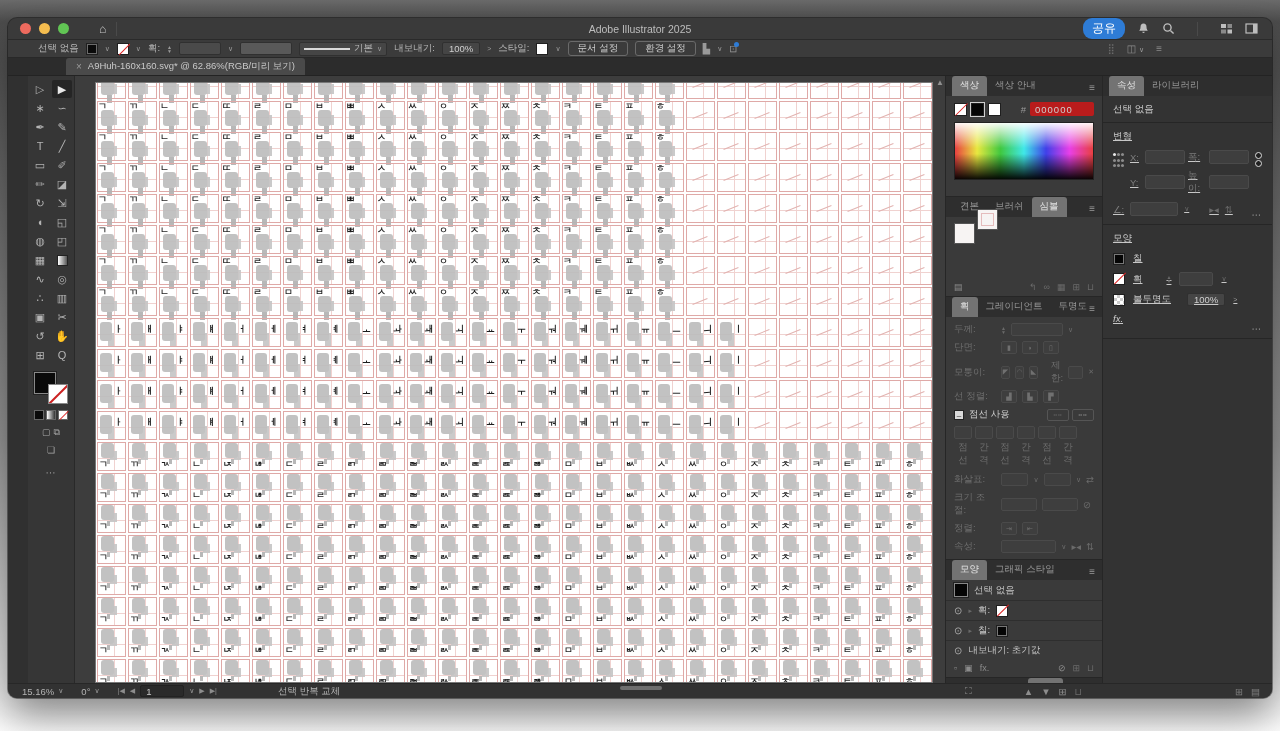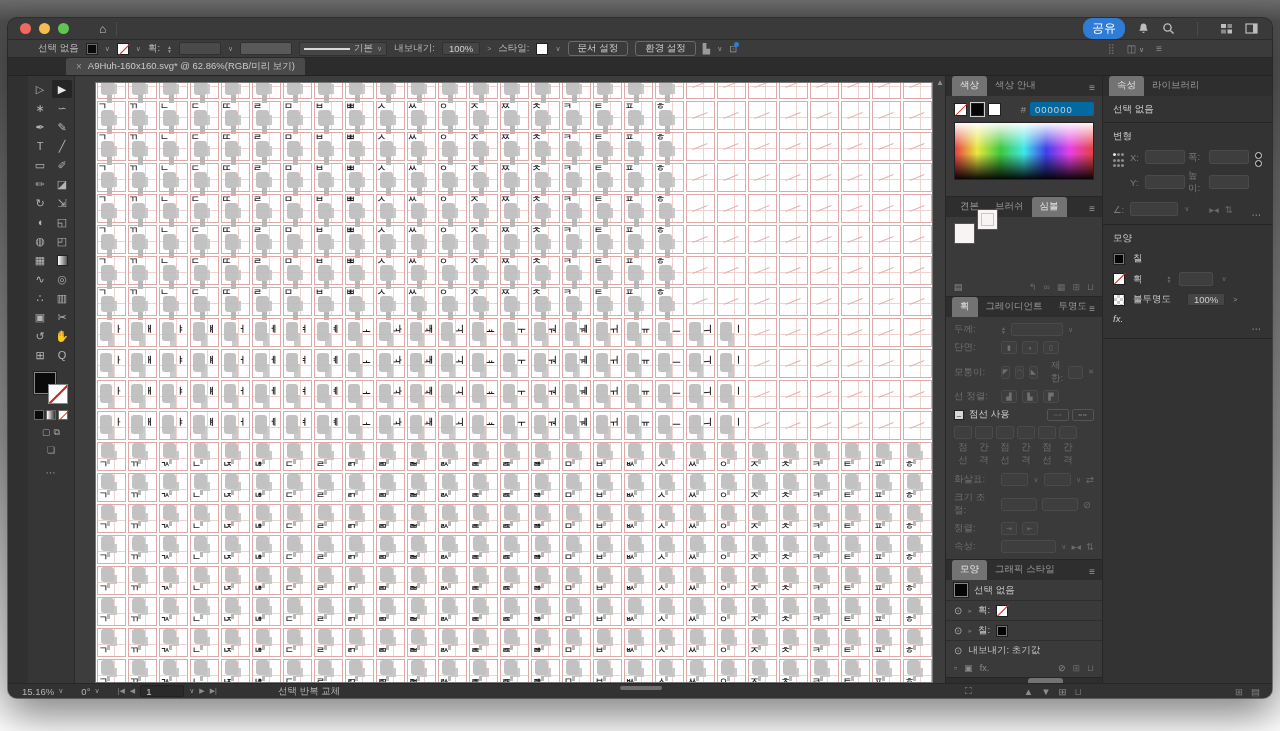--- a/index.html
+++ b/index.html
@@ -87,21 +87,21 @@
   .panels2 { width:170px; background:#333333; border-left:1px solid #262626; display:flex; flex-direction:column; font-size:9.5px; }
   .ptabs { height:20px; background:#2e2e2e; display:flex; align-items:flex-end; padding-left:6px; position:relative; flex:0 0 20px; }
   .ptab { padding:3px 8px 4px; color:#969696; }
   .ptab.active { background:#737373; color:#e2e2e2; border-radius:3px 3px 0 0; }
   .pmenu { position:absolute; right:7px; top:6px; color:#9a9a9a; font-size:10px; }
   .psec { border-bottom:1px solid #262626; background:#3a3a3a; }
   .pbody { padding:6px 8px; }
   
   .color-row { display:flex; align-items:center; gap:4px; }
   .hexwrap { margin-left:auto; display:flex; align-items:center; gap:4px; color:#9a9a9a; }
-  .hexfield { background:#0369a1; color:#cfcfcf; width:64px; height:14px; display:flex; align-items:center; padding:0 5px; border-radius:2px; letter-spacing:1px; }
+  .hexfield { background:#b91c1c; color:#cfcfcf; width:64px; height:14px; display:flex; align-items:center; padding:0 5px; border-radius:2px; letter-spacing:1px; }
   .spectrum { margin-top:6px; height:58px; border:1px solid #222;
     background:
       linear-gradient(to bottom, rgba(255,255,255,.95), rgba(255,255,255,0) 45%, rgba(0,0,0,0) 55%, rgba(0,0,0,.95)),
       linear-gradient(to right,#e84040,#e8e840 16%,#40c840 33%,#40e8e8 50%,#4040e8 66%,#e840e8 83%,#e84040);
   }
   .swl { width:13px; height:13px; border:1px solid #1f1f1f; background:#fff; position:relative; }
   .swl.black{ background:#050505; outline:1px solid #cfcfcf; }
   .swl.none::after{content:""; position:absolute; left:-2px; top:5px; width:17px; border-top:1.6px solid #d22; transform:rotate(-45deg);}
   
   .sym-thumbs { display:flex; gap:2px; }
@@ -124,21 +124,21 @@
   .dash-labels span { width:18px; text-align:center; flex:0 0 18px; }
   
   .ap-row { display:flex; align-items:center; gap:6px; padding:3px 8px; border-bottom:1px solid #2e2e2e; color:#c4c4c4; }
   .eye { font-size:10px; color:#a8a8a8; }
   .ap-thumb { width:14px; height:14px; background:#050505; border:1px solid #888; outline:1px solid #222; }
   .sw12 { width:12px; height:12px; border:1px solid #1f1f1f; background:#fff; position:relative; display:inline-block; }
   .sw12.black{background:#050505; box-shadow:0 0 0 1px #777 inset;}
   .sw12.none::after{content:""; position:absolute; left:-2px; top:4px; width:16px; border-top:1.5px solid #d22; transform:rotate(-45deg);}
   
   .pp-sel { padding:7px 10px 6px; color:#cfcfcf; border-bottom:1px solid #262626; }
-  .pp-sec { padding:7px 10px 8px; border-bottom:1px solid #262626; position:relative; }
+  .pp-sec { padding:7px 10px 8px; border-bottom:1px solid #262626; position:relative;text-decoration:underline; }
   .pp-title { color:#c9c9c9; margin-bottom:7px; }
   .tf-grid { display:flex; gap:6px; }
   .refpt { width:16px; height:16px; margin-top:3px; display:grid; grid-template-columns:repeat(3,1fr); gap:1px; }
   .refpt i { width:3px; height:3px; background:#8b8b8b; border-radius:50%; }
   .refpt i.on { background:#e8e8e8; }
   .tf-fields { flex:1; display:grid; grid-template-columns:12px 40px 18px 40px; gap:5px 3px; align-items:center; color:#7c7c7c; }
   .tf-box { background:#3e3e3e; border:1px solid #4a4a4a; height:14px; border-radius:2px; }
   .chain { width:12px; height:20px; display:flex; flex-direction:column; align-items:center; gap:1px; margin-top:2px; }
   .chain i { width:7px; height:7px; border:1.5px solid #dcdcdc; border-radius:50%; background:#202020; }
   .ang-row { display:flex; align-items:center; gap:6px; margin-top:7px; color:#7c7c7c; }
@@ -162,20 +162,21 @@
 <div class="window">
 
   <div class="titlebar">
     <div class="lights">
       <span class="light l-close"></span>
       <span class="light l-min"></span>
       <span class="light l-max"></span>
     </div>
     <span class="home-btn">⌂</span>
     <span class="tb-sep"></span>
+    <div class="win-title">Adobe Illustrator 2025</div>
     <div class="tb-right">
       <span class="share-pill">공유</span>
       <span class="tb-ic">
         <svg viewBox="0 0 13 13">
             <path d="M6.5 1.5c-2 0-3 1.6-3 3.4 0 2.3-.9 3.4-1.6 3.9h9.2c-.7-.5-1.6-1.6-1.6-3.9 0-1.8-1-3.4-3-3.4zM5.3 9.8a1.2 1.2 0 0 0 2.4 0z" fill="#bdbdbd"></path>
           </svg>
       </span>
       <span class="tb-ic">
         <svg viewBox="0 0 13 13">
             <circle cx="5.5" cy="5.5" r="3.6" fill="none" stroke="#bdbdbd" stroke-width="1.4"></circle>

